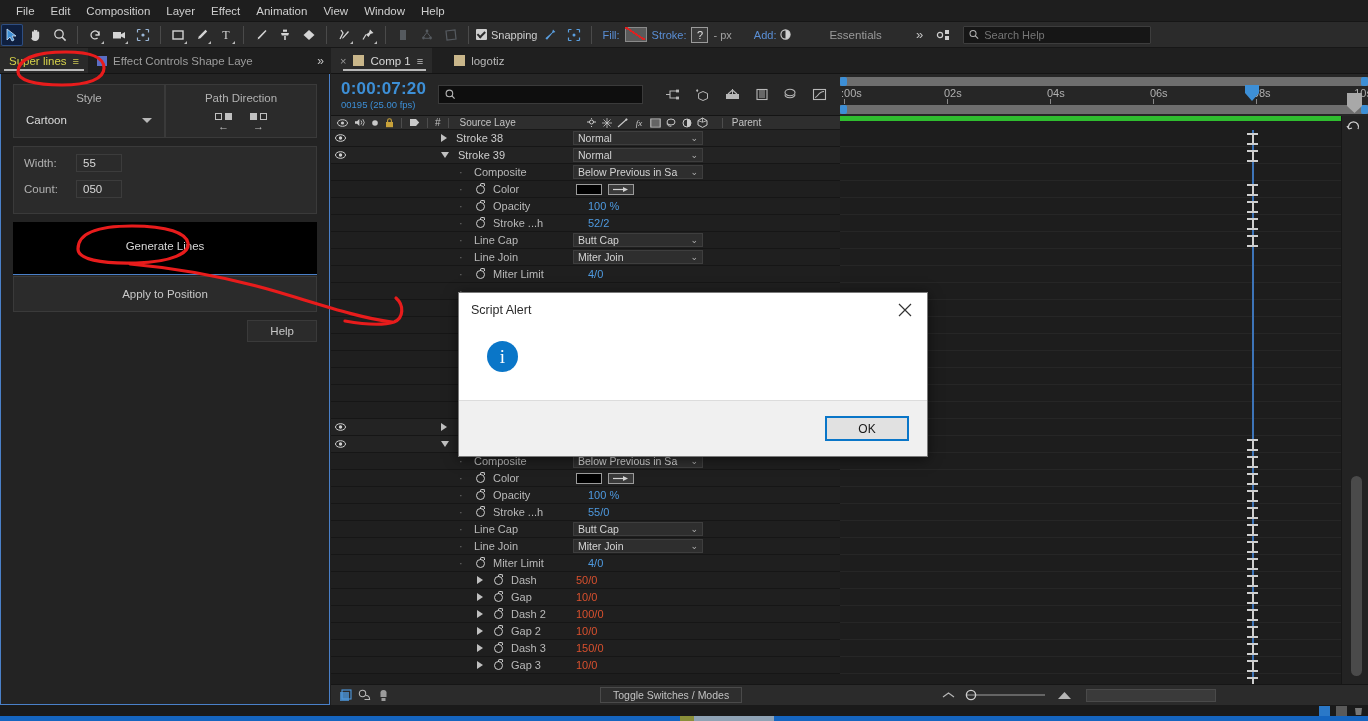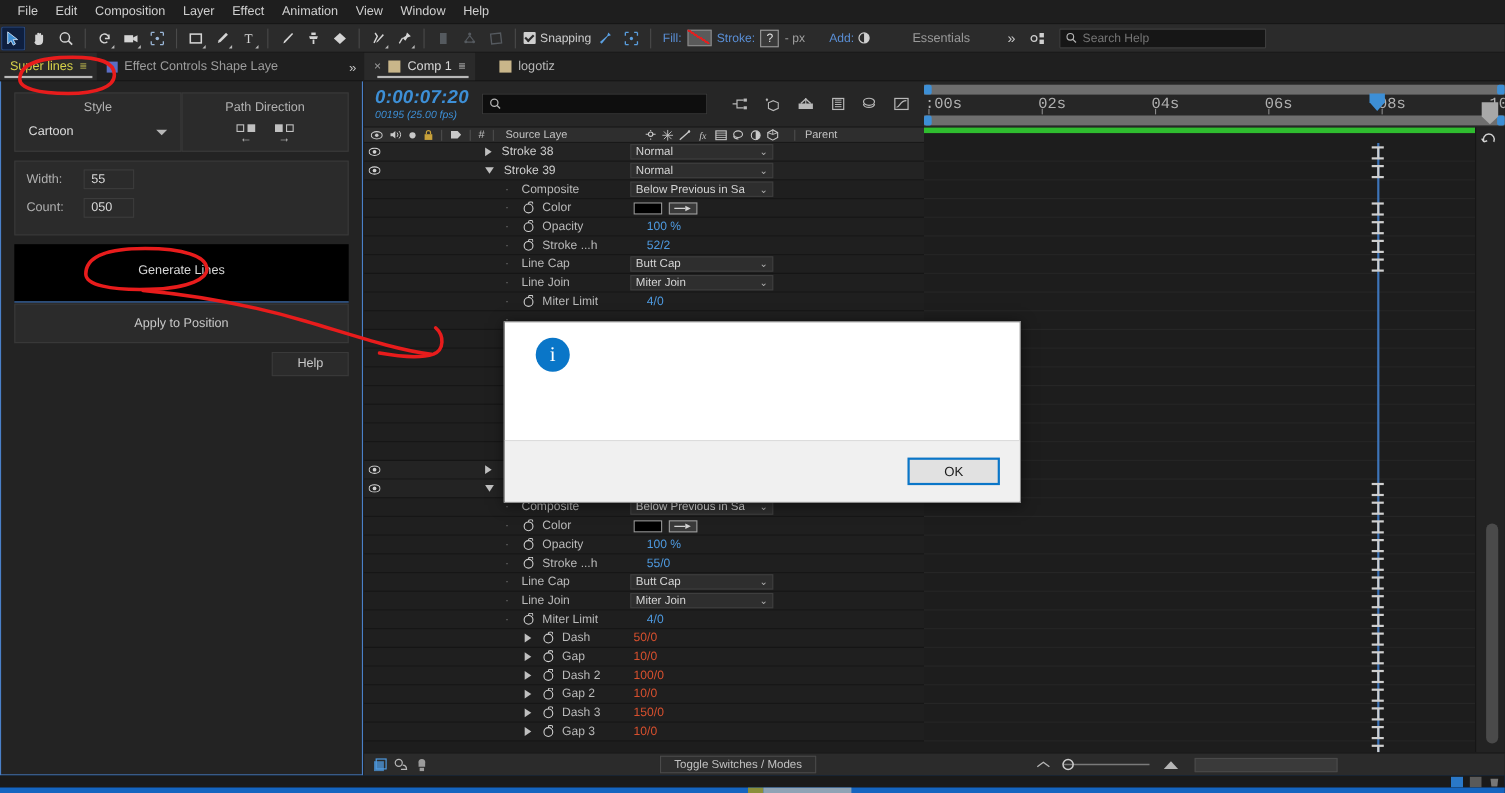--- a/index.html
+++ b/index.html
@@ -181,21 +181,21 @@
 
   .ruler { position:absolute; left:509px; right:0; top:26px; height:42px; background:#262626; }
   .ruler-top { position:absolute; left:0; right:0; top:3px; height:9px;
     background:#6e6e6e; }
   .ruler-top .handleL, .ruler-top .handleR {
     position:absolute; top:0; width:7px; height:9px; background:#3d8fd6;
     border-radius:2px;
   }
   .ruler-top .handleL { left:0; } .ruler-top .handleR { right:0; }
   .ruler-ticks { position:absolute; left:0; right:0; top:13px; height:17px; }
-  .rt { position:absolute; font-size:14px; color:#b0b0b0; transform:translateX(1px);font-family:Liberation Mono, monospace; }
+  .rt { position:absolute; font-size:11px; color:#b0b0b0; transform:translateX(1px); }
   .rt i { position:absolute; left:3px; top:12px; width:1px; height:5px; background:#8a8a8a; display:block; }
   .ruler-bar { position:absolute; left:0; right:0; top:31px; height:9px; background:#6e6e6e; }
   .ruler-bar .handleL,.ruler-bar .handleR{
     position:absolute;top:0;width:7px;height:9px;background:#3d8fd6;border-radius:2px;}
   .ruler-bar .handleL{left:0;} .ruler-bar .handleR{right:0;}
   .greenbar { position:absolute; left:509px; right:27px; top:68px; height:5px; background:#2fbd2f; }
 
   .col-head { position:absolute; left:0; top:68px; width:509px; height:14px;
     background:#2e2e2e; display:flex; align-items:center; font-size:10px;
     color:#c3c3c3; border-bottom:1px solid #181818;}
@@ -540,21 +540,21 @@
           <span class="thumb"></span>
           <span>Comp 1</span>
           <span class="ham">≡</span>
         </div>
         <div class="tl-tab" style="padding-left:22px;">
           <span class="thumb"></span>
           <span>logotiz</span>
         </div>
       </div>
 
-      <div class="tl-ctrl" style="width:509px;font-style:italic;">
+      <div class="tl-ctrl" style="width:509px;">
         <div class="tc-time">
           <div class="tc-big">0:00:07:20</div>
           <div class="tc-small">00195 (25.00 fps)</div>
         </div>
         <div class="tc-search">
           <svg width="11" height="11" viewBox="0 0 11 11">
               <circle cx="4.4" cy="4.4" r="3.3" fill="none" stroke="#b5b5b5" stroke-width="1.1"></circle>
               <line x1="6.9" y1="6.9" x2="9.6" y2="9.6" stroke="#b5b5b5" stroke-width="1.2"></line>
             </svg>
         </div>
@@ -1177,20 +1177,28 @@
           <svg width="15" height="9" viewBox="0 0 15 9">
               <path d="M1 8 L7.5 1 L14 8Z" fill="#b5b5b5"></path>
             </svg>
         </div>
         <div style="margin-left:14px;width:130px;height:13px;background:#3a3a3a;border:1px solid #4a4a4a;"></div>
       </div>
     </div>
   </div>
 
   <div class="dialog">
+    <div class="dlg-title">
+      <span>Script Alert</span>
+      <span class="dlg-x">
+        <svg width="14" height="14" viewBox="0 0 14 14">
+            <path d="M1 1 L13 13 M13 1 L1 13" stroke="#333" stroke-width="1.2"></path>
+          </svg>
+      </span>
+    </div>
     <div class="dlg-body">
       <span class="info-ico">i</span>
     </div>
     <div class="dlg-foot">
       <div class="ok-btn">OK</div>
     </div>
   </div>
 
   <svg class="anno" width="1368" height="721" viewBox="0 0 1368 721">
     <g fill="none" stroke="#e81c1c" stroke-width="3.2" stroke-linecap="round">

